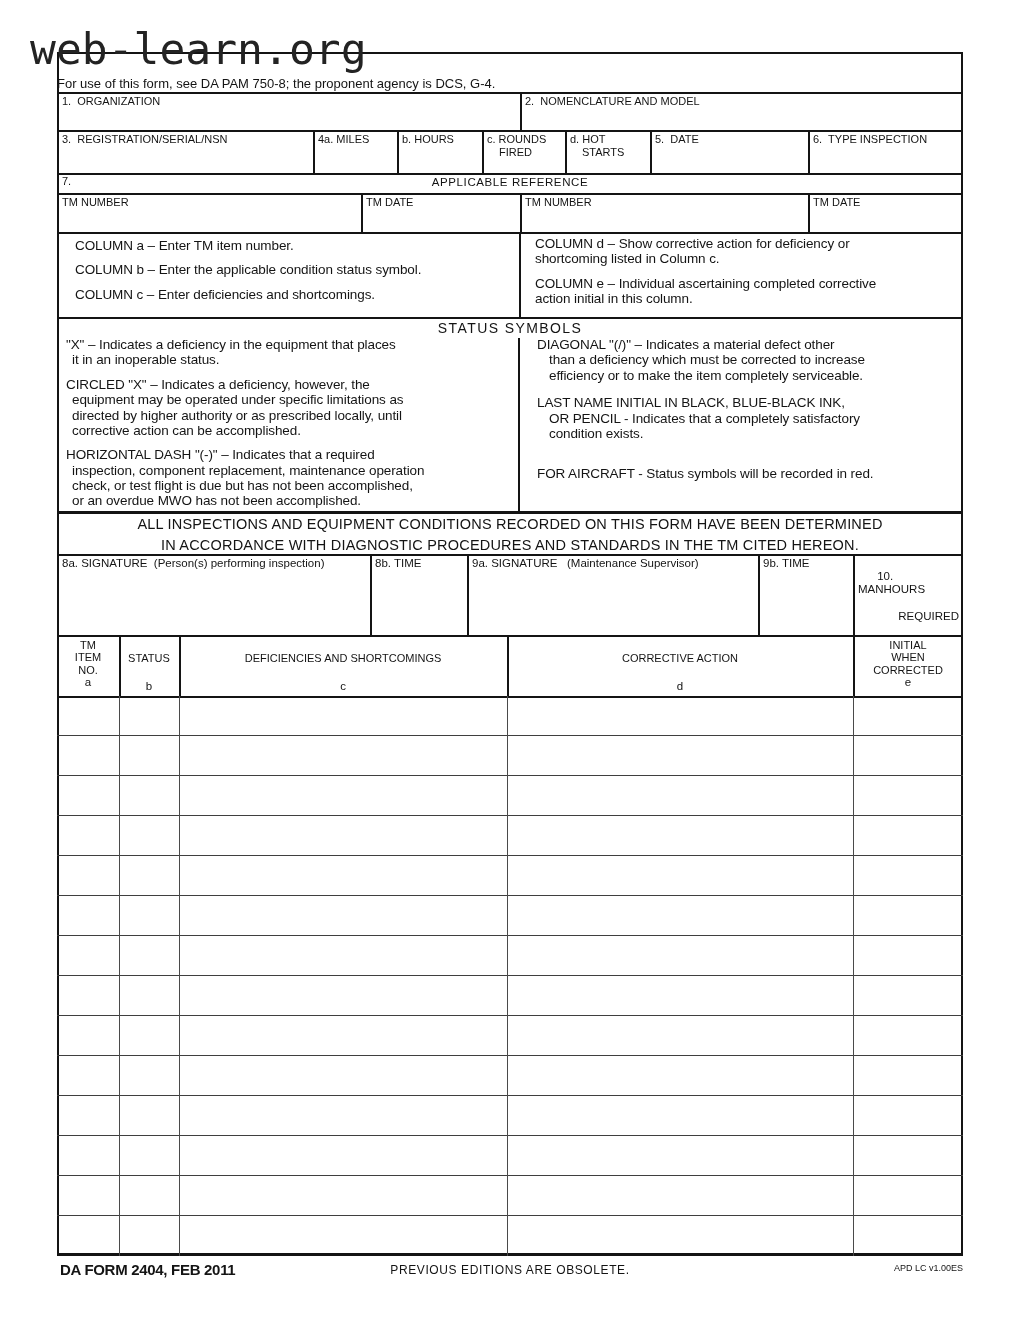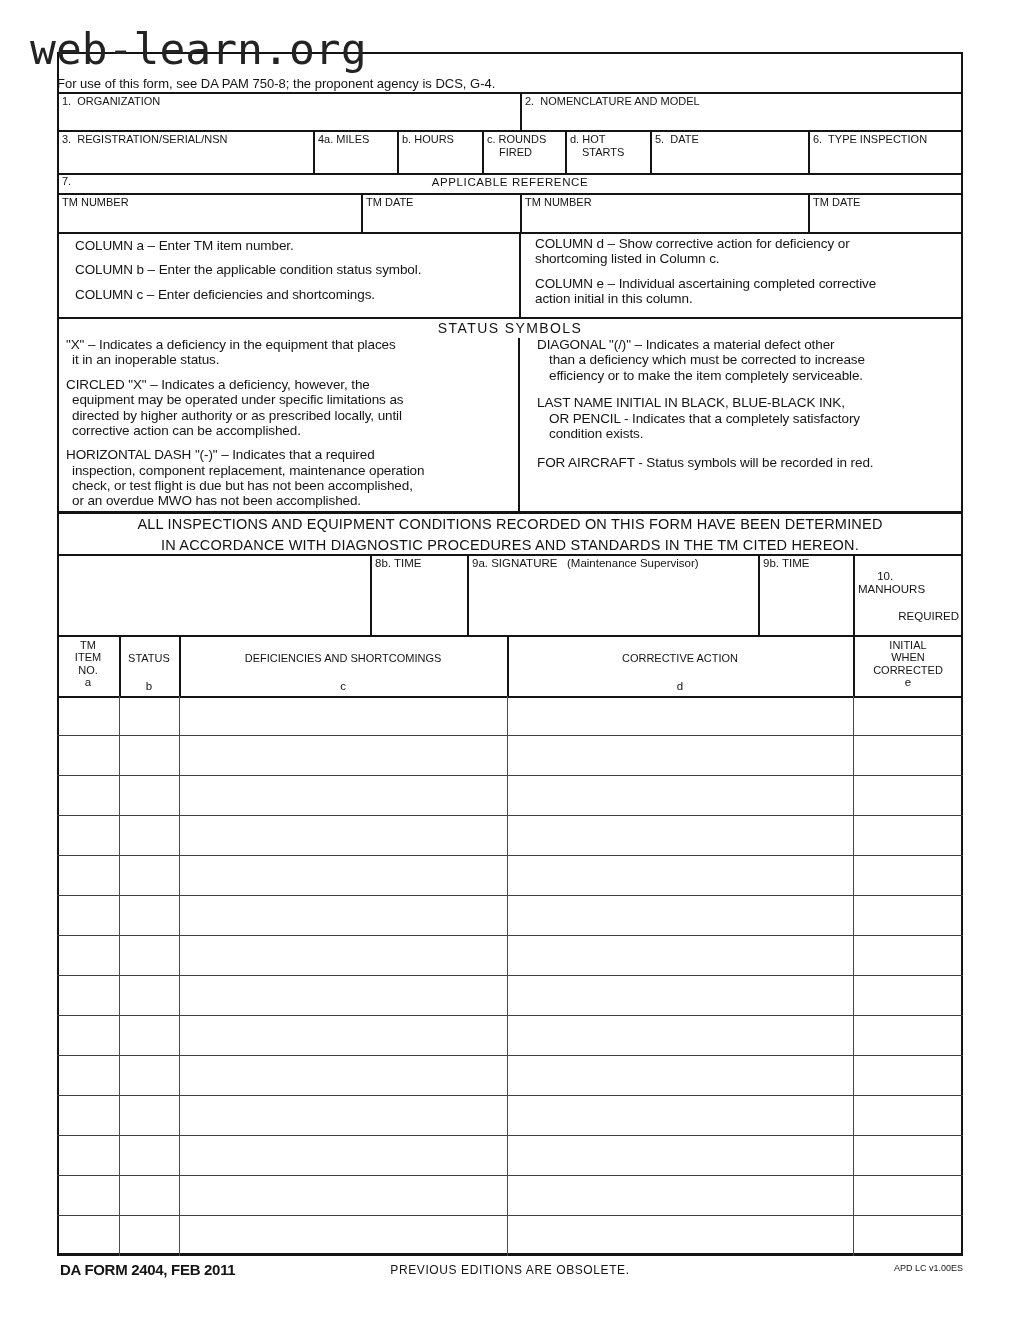--- a/index.html
+++ b/index.html
@@ -162,29 +162,32 @@
 corrective action can be accomplished.</div>
     <div class="item pre">HORIZONTAL DASH "(-)" – Indicates that a required
 inspection, component replacement, maintenance operation
 check, or test flight is due but has not been accomplished,
 or an overdue MWO has not been accomplished.</div>
   </div>
   <div class="abs status right" style="left:537px;top:337px;width:424px;">
     <div class="item pre">DIAGONAL "(/)"  –  Indicates a material defect other
 than a deficiency which must be corrected to increase
 efficiency or to make the item completely serviceable.</div>
-    <div class="item pre" style="margin-bottom:14px;">LAST NAME INITIAL IN BLACK, BLUE-BLACK INK,
+    <div class="item pre" style="margin-bottom:25px;">LAST NAME INITIAL IN BLACK, BLUE-BLACK INK,
 OR PENCIL - Indicates that a completely satisfactory
 condition exists.</div>
     <div class="item pre">FOR AIRCRAFT - Status symbols will be recorded in red.</div>
   </div>
 
   <div class="cert pre">ALL INSPECTIONS AND EQUIPMENT CONDITIONS RECORDED ON THIS FORM HAVE BEEN DETERMINED
 IN ACCORDANCE WITH DIAGNOSTIC PROCEDURES AND STANDARDS IN THE TM CITED HEREON.</div>
 
+  <div class="cell" style="left:57px;top:554px;width:313px;height:81px;">
+    <div class="lbl" style="font-size:11.5px;">8a. SIGNATURE  (Person(s) performing inspection)</div>
+  </div>
   <div class="cell" style="left:370px;top:554px;width:97px;height:81px;">
     <div class="lbl" style="font-size:11.5px;">8b. TIME</div>
   </div>
   <div class="cell" style="left:467px;top:554px;width:291px;height:81px;">
     <div class="lbl" style="font-size:11.5px;">9a. SIGNATURE   (Maintenance Supervisor)</div>
   </div>
   <div class="cell" style="left:758px;top:554px;width:95px;height:81px;">
     <div class="lbl" style="font-size:11.5px;">9b. TIME</div>
   </div>
   <div class="cell manhours" style="left:853px;top:554px;width:110px;height:81px;">

